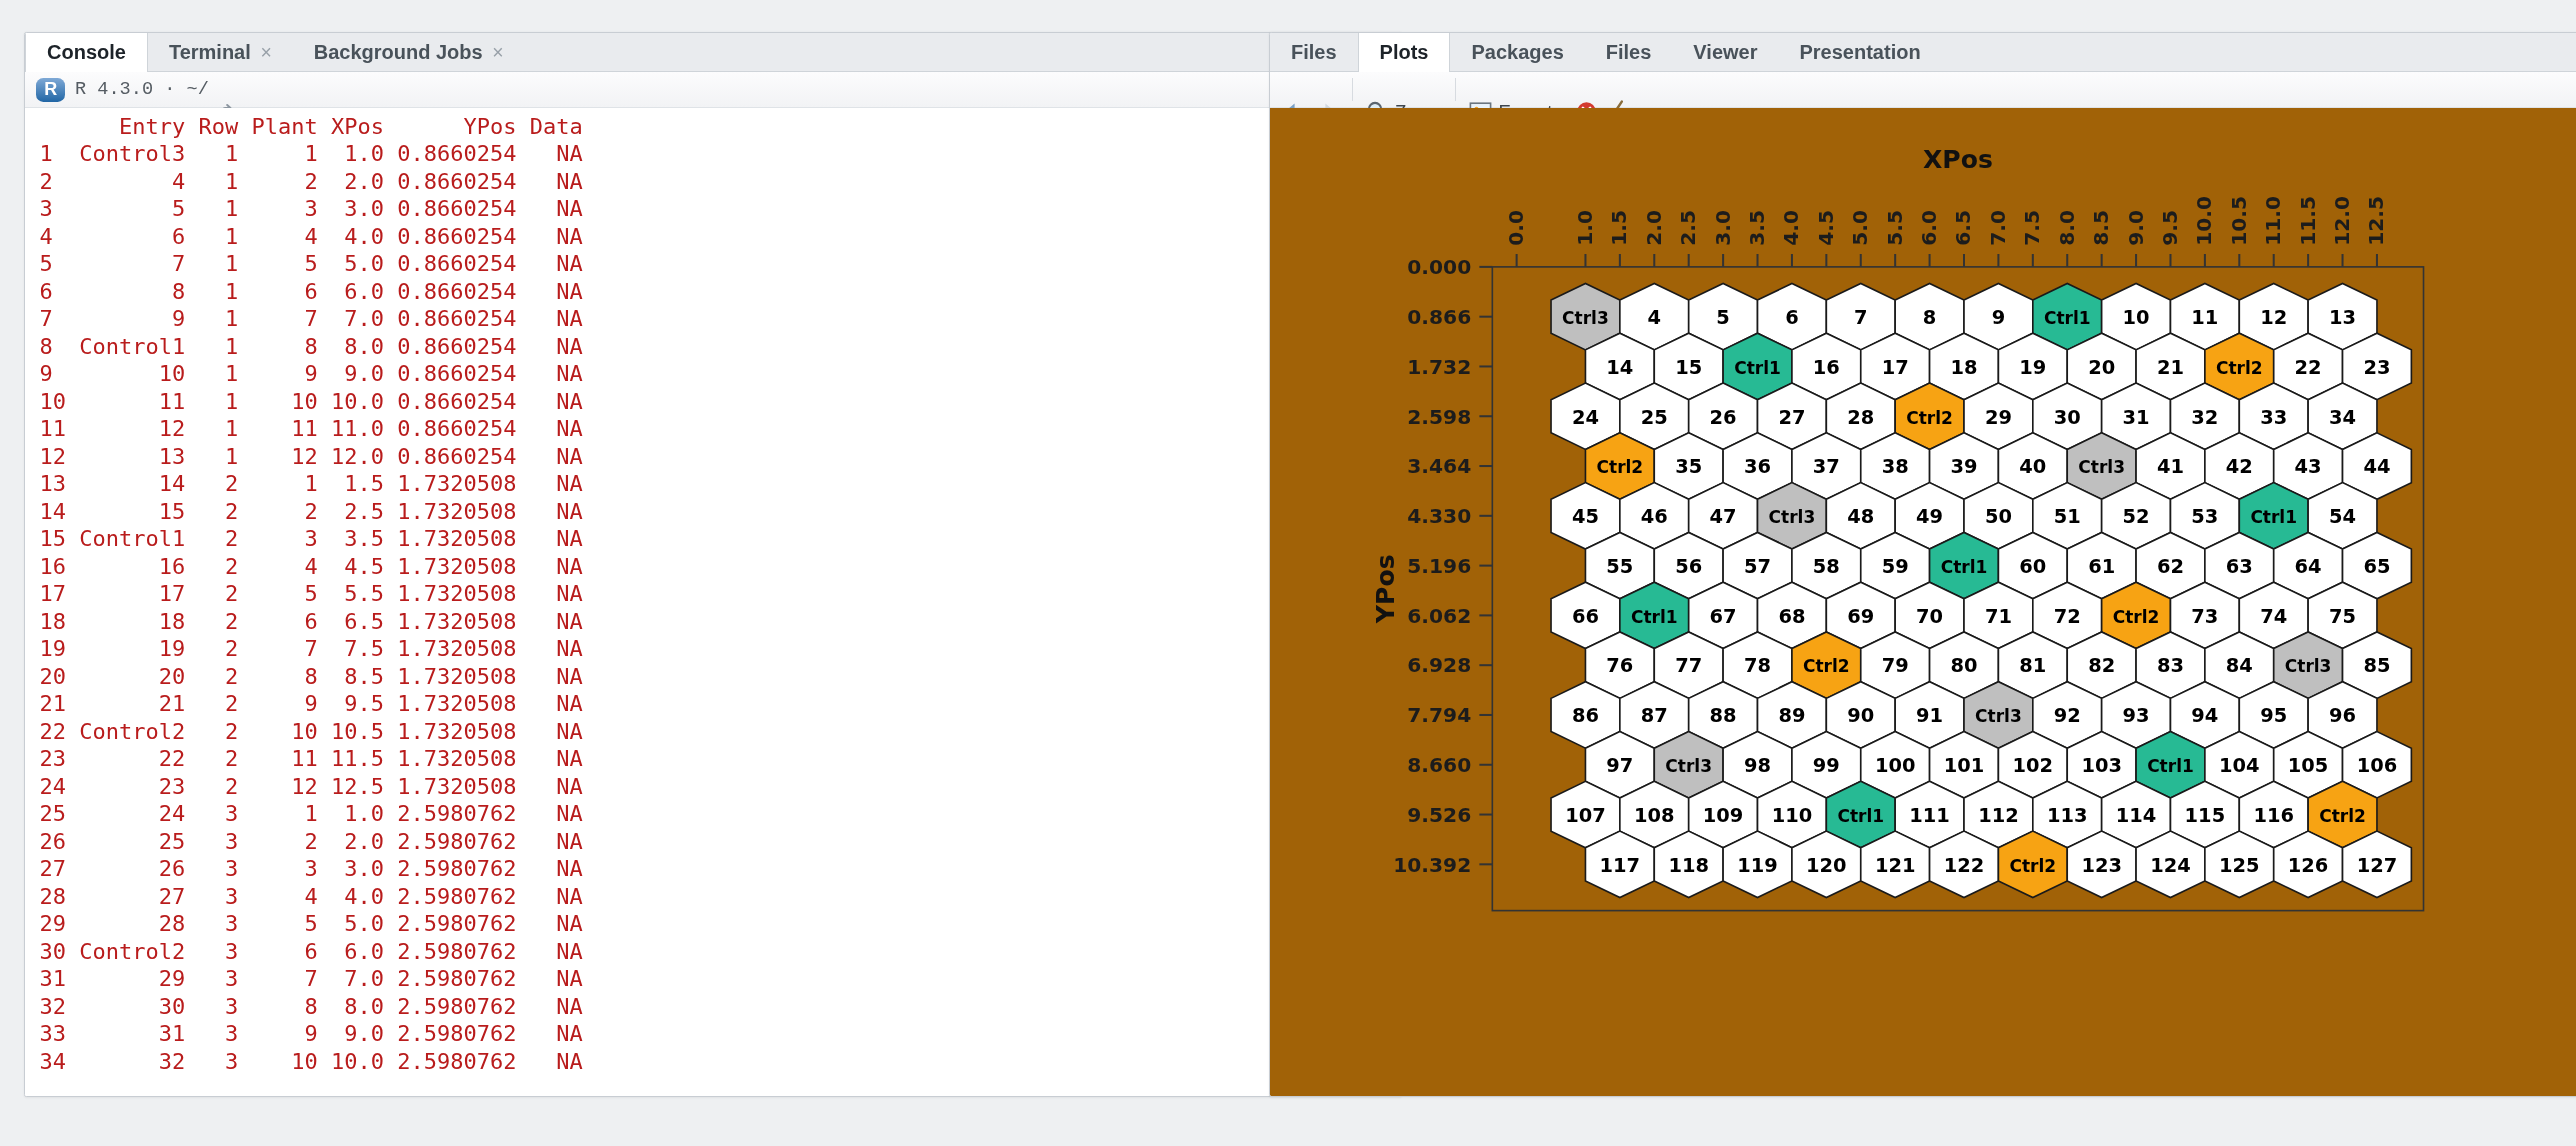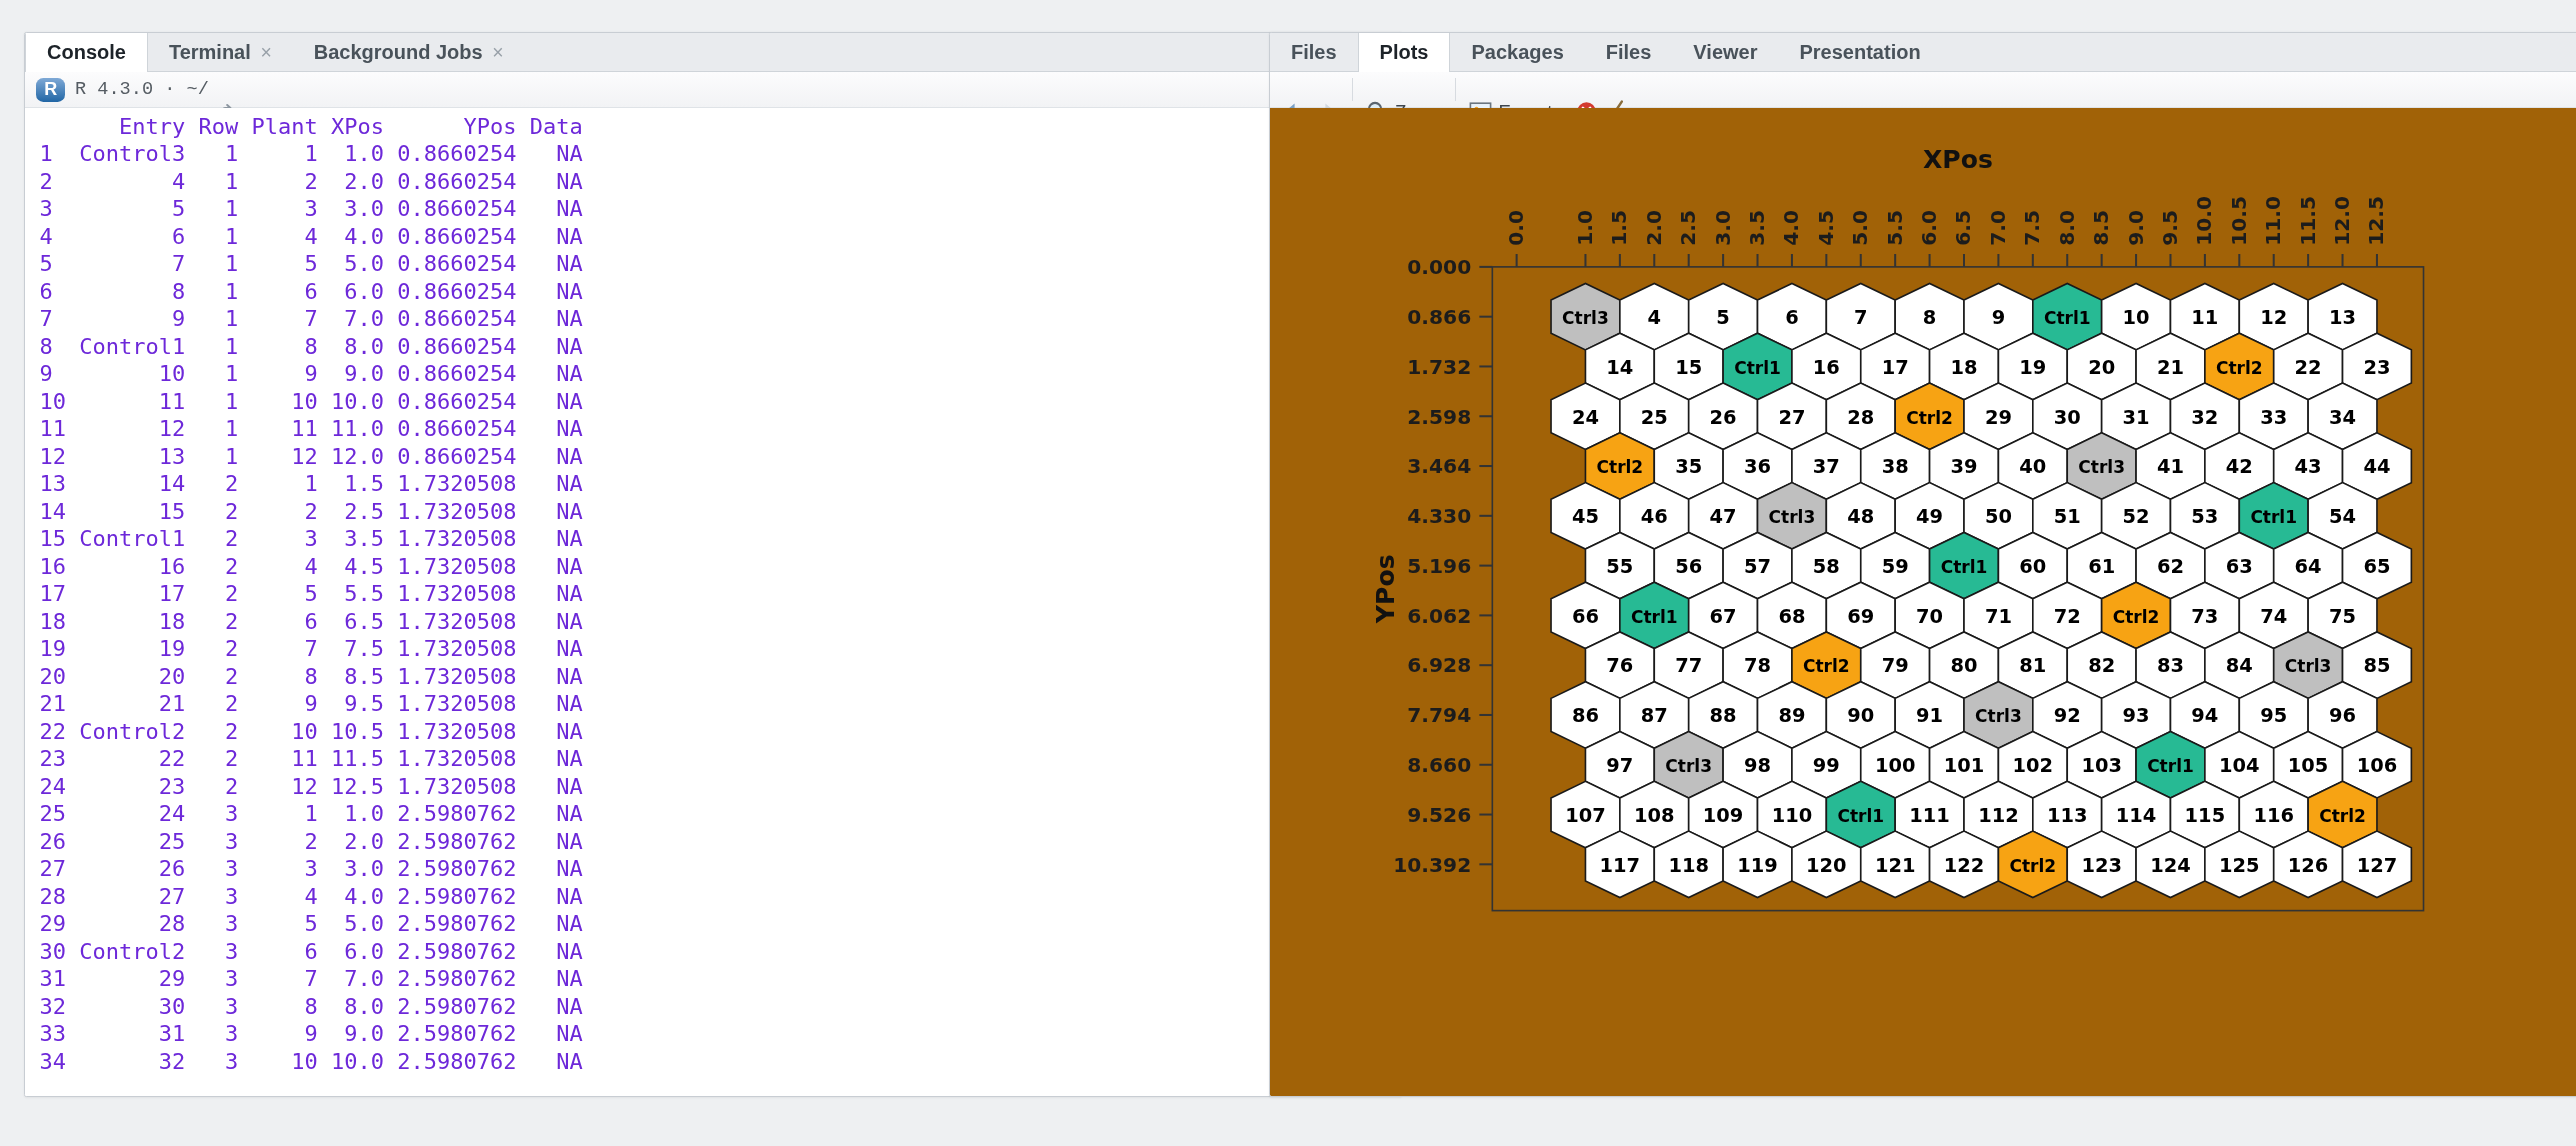--- a/index.html
+++ b/index.html
@@ -63,21 +63,21 @@
 
   
   .console-body {
     position:relative; height:990px; background:#fff;
     padding:4.9px 0 0 14.6px; overflow:hidden;
     font-family:"DejaVu Sans Mono", monospace;
     font-size:22px; line-height:27.5px;
   }
   .console-body pre { font:inherit; white-space:pre; }
   .cmd { color:#1b2acf; }
-  .out { color:#6d28d9; }
+  .out { color:#b91c1c; }
   .scrollbar { position:absolute; top:0; right:0; width:18px; height:100%; }
   .scroll-arrow { position:absolute; right:2.4px; font-size:13.8px; color:#8d959c; line-height:13.8px; }
   .scroll-arrow.up { top:3.2px; }
   .scroll-arrow.down { bottom:4.9px; }
   .scroll-thumb {
     position:absolute; right:3.2px; top:790px; width:9.7px; height:69px;
     background:#9aa0a7; border-radius:4.9px;
   }
 
   

